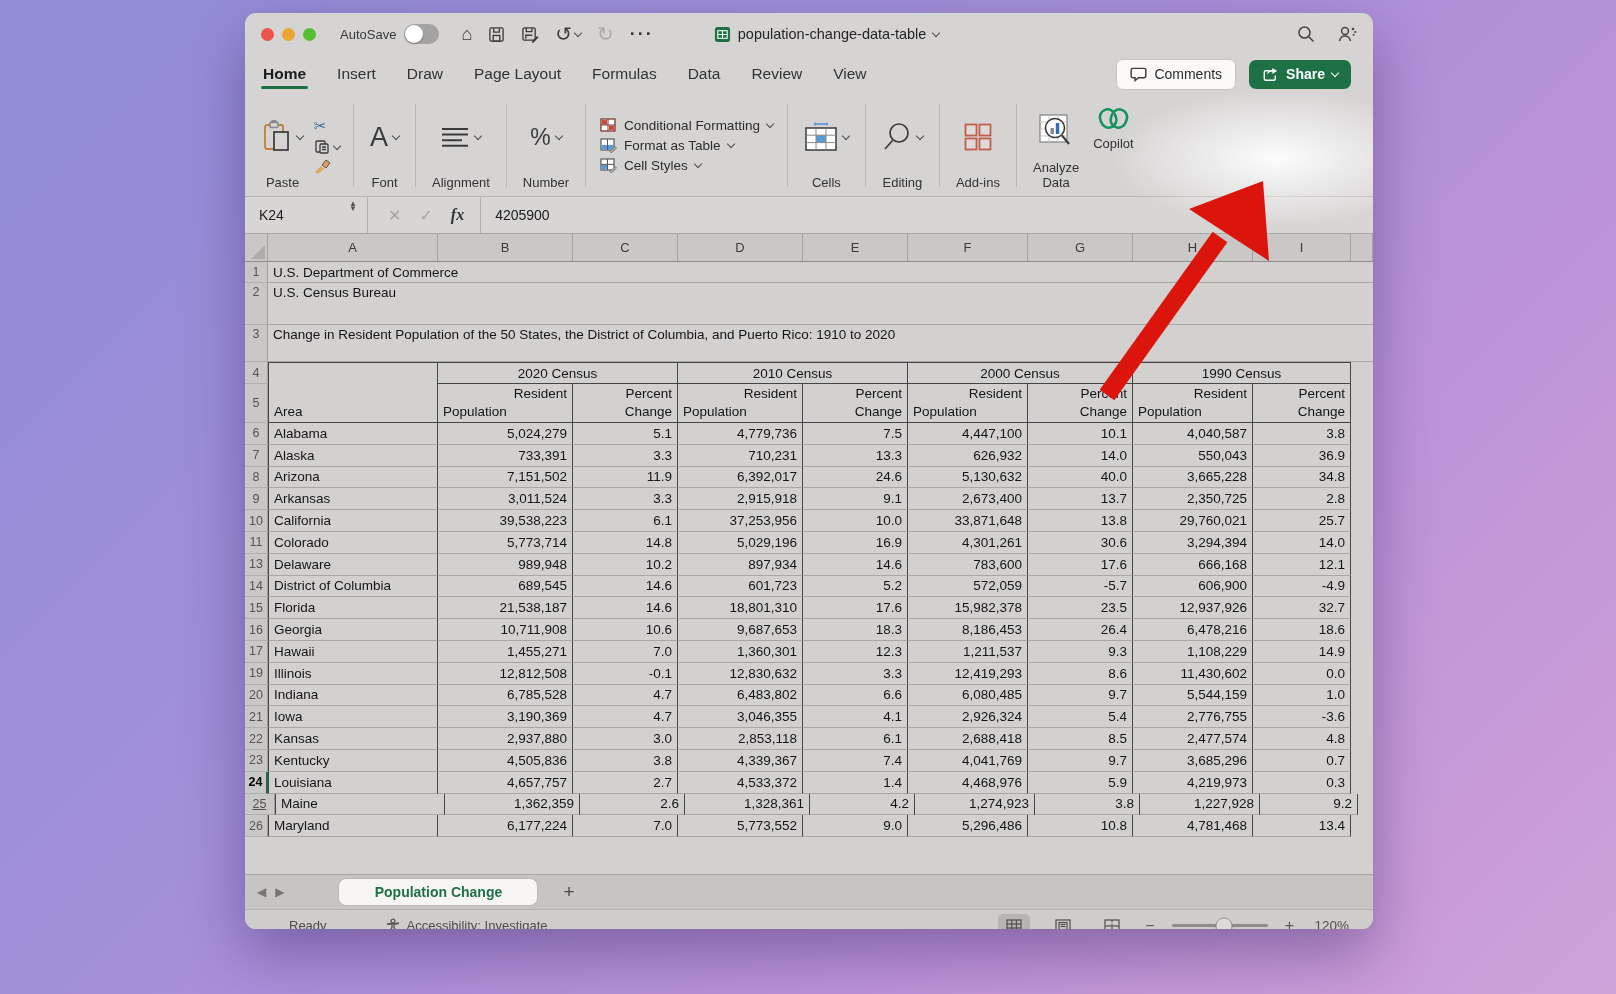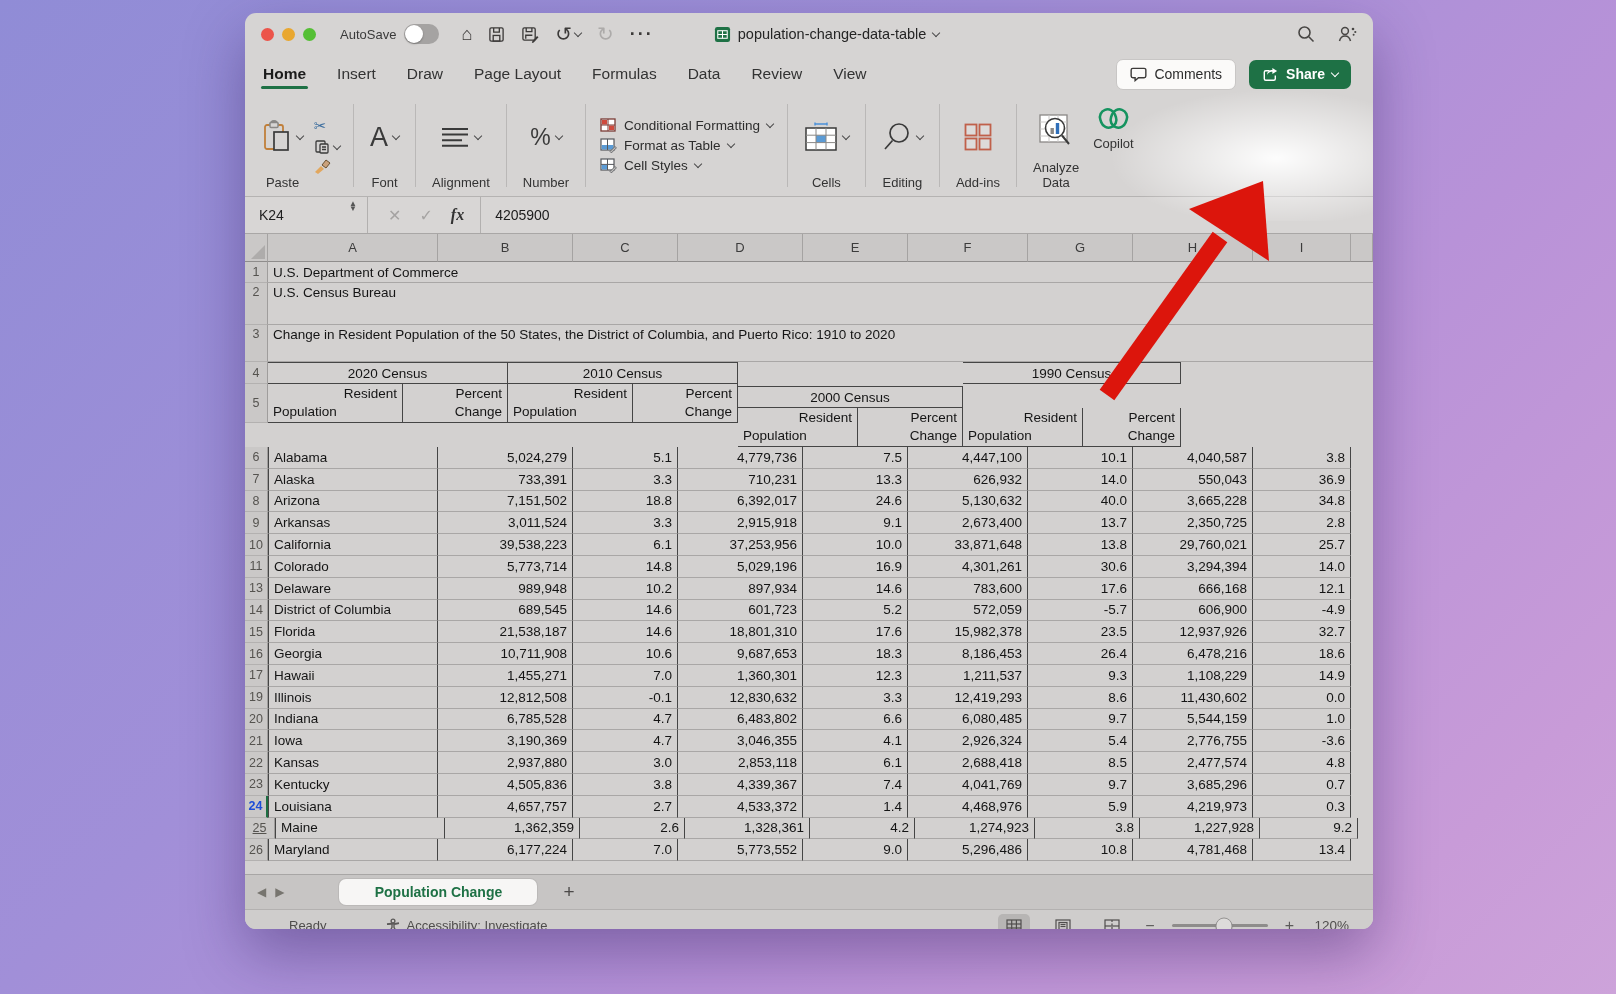--- a/index.html
+++ b/index.html
@@ -70,21 +70,21 @@
   .gr{display:flex;}
   .cell{box-sizing:border-box;font-size:13.5px;color:#151515;overflow:hidden;white-space:nowrap;display:flex;align-items:center;}
   .colrow{display:flex;height:28px;}
   .colh{background:#cac8c7;border-right:1px solid #a5a3a2;border-bottom:1px solid #8f8d8c;
     color:#3c3c3c;font-size:13px;justify-content:center;}
   .corner{background:#cac8c7;border-right:1px solid #a5a3a2;border-bottom:1px solid #8f8d8c;position:relative;}
   .corner:after{content:"";position:absolute;right:2px;bottom:2px;border-left:14px solid transparent;border-bottom:14px solid #aeacab;}
   .gridbody{height:612px;overflow:hidden;background:#d3d1d0;}
   .rh{background:#cac8c7;border-right:1px solid #9f9d9c;border-bottom:1px solid #b3b1b0;
     color:#55534f;font-size:12.5px;justify-content:center;}
-  .selNum{color:#1d4ed8;font-weight:700;border-right:2px solid #1d6f43;}
+  .selNum{color:#000000;font-weight:700;border-right:2px solid #1d6f43;}
   .bL{border-left:1.2px solid #454545;} .bR{border-right:1.2px solid #454545;}
   .bB{border-bottom:1.2px solid #454545;} .bT{border-top:1.2px solid #454545;}
   .gB{border-bottom:1px solid #a9a7a6;}
   .txt{padding-left:5px;justify-content:flex-start;}
   .num{padding-right:5px;justify-content:flex-end;}
   .top{align-items:flex-start;padding-top:2px;}
   .ghead{justify-content:center;}
   .gcol{display:flex;flex-direction:column;}
   .sub{display:flex;flex-direction:column;justify-content:flex-end;padding-bottom:2px;align-items:stretch;white-space:nowrap;}
   .sub span{display:block;line-height:1.28;}
@@ -425,20 +425,21 @@
           </div>
           <div class="gr">
             <div class="cell rh top" style="width: 23px; height: 37px;">3</div>
             <div class="cell txt gB top" style="width: 1105px; height: 37px;">Change in Resident Population of the 50 States, the District of Columbia, and Puerto Rico: 1910 to 2020</div>
           </div>
           <div class="gr">
             <div style="width: 23px;">
               <div class="cell rh" style="width: 23px; height: 22px;">4</div>
               <div class="cell rh" style="width: 23px; height: 39px;">5</div>
             </div>
+            <div class="cell txt bL bR bB bT amerged" style="width: 170px; height: 61px;">Area</div>
             <div class="gcol" style="width: 240px;">
               <div class="cell ghead bR bB bT" style="width: 240px; height: 22px;">2020 Census</div>
               <div class="gr">
                 <div class="cell sub subpop bR bB" style="width: 135px; height: 39px;">
                   <span class="l1">Resident</span>
                   <span class="l2">Population</span>
                 </div>
                 <div class="cell sub subpct bR bB" style="width: 105px; height: 39px;">
                   <span class="l1">Percent</span>
                   <span class="l2">Change</span>
@@ -464,21 +465,21 @@
                 <div class="cell sub subpop bR bB" style="width: 120px; height: 39px;">
                   <span class="l1">Resident</span>
                   <span class="l2">Population</span>
                 </div>
                 <div class="cell sub subpct bR bB" style="width: 105px; height: 39px;">
                   <span class="l1">Percent</span>
                   <span class="l2">Change</span>
                 </div>
               </div>
             </div>
-            <div class="gcol" style="width: 218px; gap: 24px;">
+            <div class="gcol" style="width: 218px;">
               <div class="cell ghead bR bB bT" style="width: 218px; height: 22px;">1990 Census</div>
               <div class="gr">
                 <div class="cell sub subpop bR bB" style="width: 120px; height: 39px;">
                   <span class="l1">Resident</span>
                   <span class="l2">Population</span>
                 </div>
                 <div class="cell sub subpct bR bB" style="width: 98px; height: 39px;">
                   <span class="l1">Percent</span>
                   <span class="l2">Change</span>
                 </div>
@@ -506,21 +507,21 @@
             <div class="cell num bR gB" style="width: 105px; height: 21.8px;">13.3</div>
             <div class="cell num bR gB" style="width: 120px; height: 21.8px;">626,932</div>
             <div class="cell num bR gB" style="width: 105px; height: 21.8px;">14.0</div>
             <div class="cell num bR gB" style="width: 120px; height: 21.8px;">550,043</div>
             <div class="cell num bR gB" style="width: 98px; height: 21.8px;">36.9</div>
           </div>
           <div class="gr">
             <div class="cell rh" style="width: 23px; height: 21.8px;">8</div>
             <div class="cell txt bL bR gB" style="width: 170px; height: 21.8px;">Arizona</div>
             <div class="cell num bR gB" style="width: 135px; height: 21.8px;">7,151,502</div>
-            <div class="cell num bR gB" style="width: 105px; height: 21.8px;">18.8</div>
+            <div class="cell num bR gB" style="width: 105px; height: 21.8px;">11.9</div>
             <div class="cell num bR gB" style="width: 125px; height: 21.8px;">6,392,017</div>
             <div class="cell num bR gB" style="width: 105px; height: 21.8px;">24.6</div>
             <div class="cell num bR gB" style="width: 120px; height: 21.8px;">5,130,632</div>
             <div class="cell num bR gB" style="width: 105px; height: 21.8px;">40.0</div>
             <div class="cell num bR gB" style="width: 120px; height: 21.8px;">3,665,228</div>
             <div class="cell num bR gB" style="width: 98px; height: 21.8px;">34.8</div>
           </div>
           <div class="gr">
             <div class="cell rh" style="width: 23px; height: 21.8px;">9</div>
             <div class="cell txt bL bR gB" style="width: 170px; height: 21.8px;">Arkansas</div>

